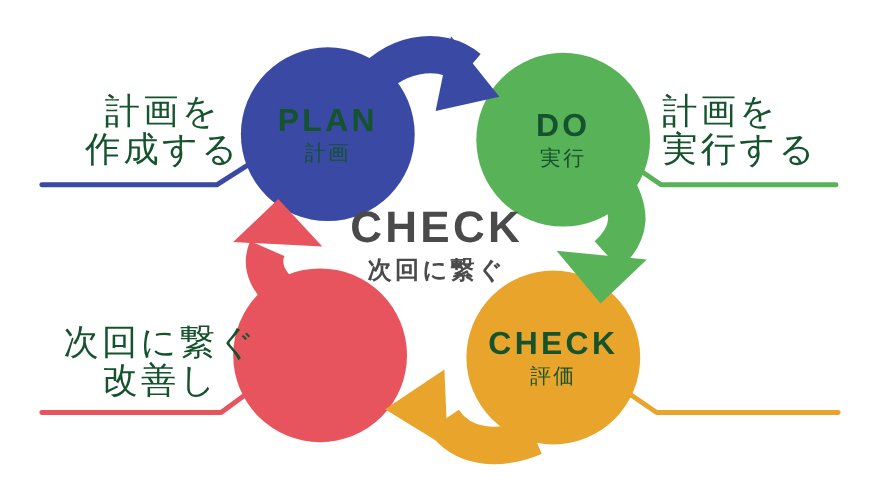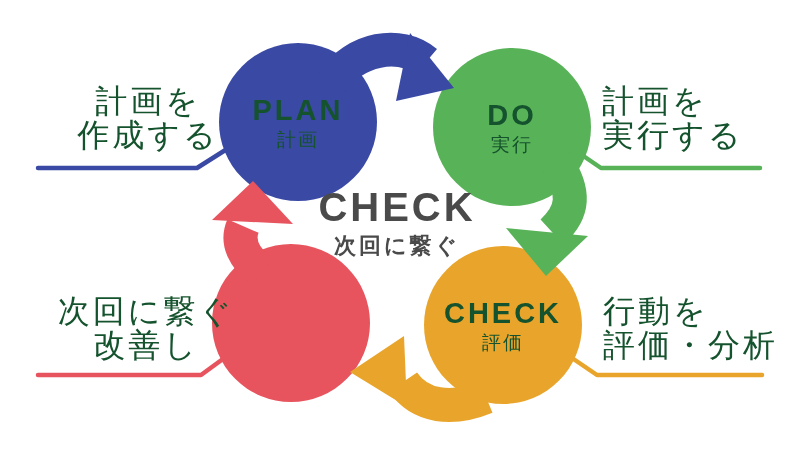--- a/index.html
+++ b/index.html
@@ -138,18 +138,14 @@
     <div>作成する</div>
   </div>
   <div class="note right-side note-tr">
     <div>計画を</div>
     <div>実行する</div>
   </div>
   <div class="note left-side note-bl">
     <div>次回に繋ぐ</div>
     <div>改善し</div>
   </div>
-  <div class="note right-side note-br">
-    <div>行動を</div>
-    <div>評価・分析</div>
-  </div>
 
 </div>
 
 </body></html>

